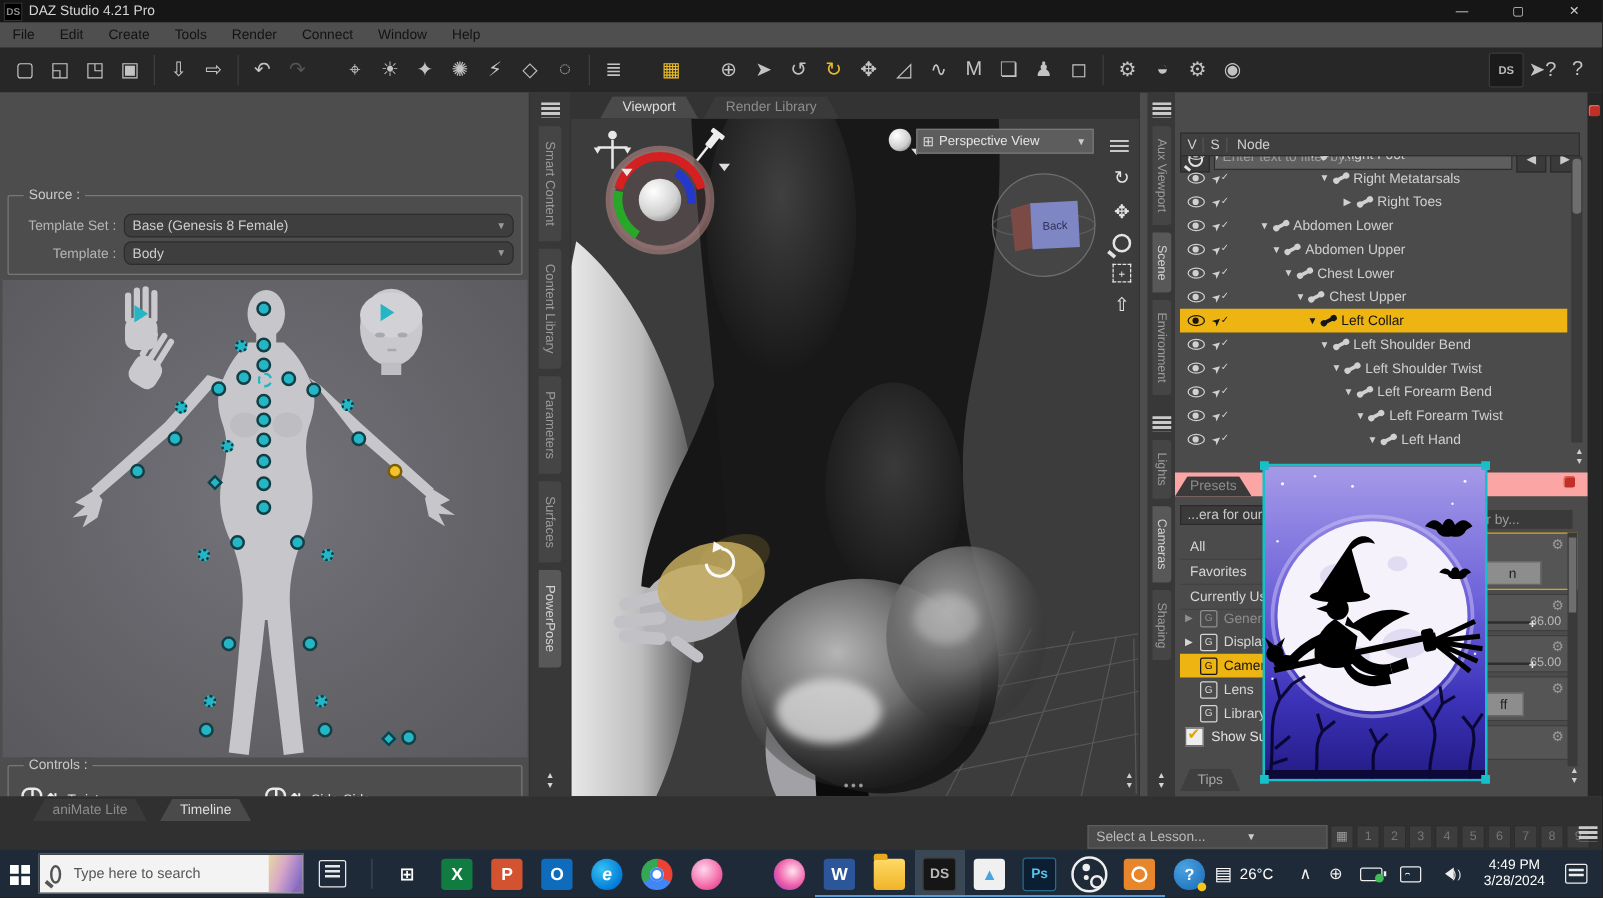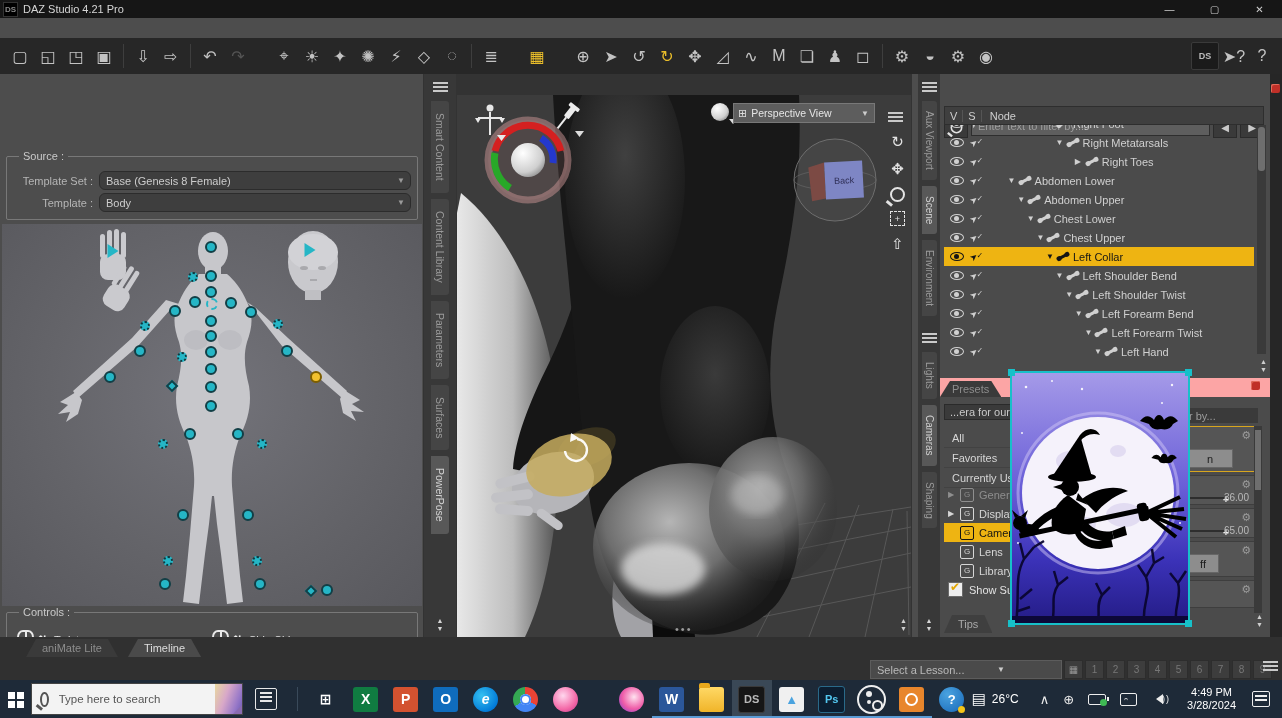--- a/index.html
+++ b/index.html
@@ -221,20 +221,31 @@
   <div id="titlebar" class="abs">
     <span class="appico">DS</span>
     <span class="ttl">DAZ Studio 4.21 Pro</span>
     <span id="wbtns">
       <span>—</span>
       <span>▢</span>
       <span>✕</span>
     </span>
   </div>
 
+  <div id="menubar" class="abs">
+
+  <span>File</span>
+      <span>Edit</span>
+      <span>Create</span>
+      <span>Tools</span>
+      <span>Render</span>
+      <span>Connect</span>
+      <span>Window</span>
+      <span>Help</span>
+    </div>
 
   <div id="toolbar" class="abs">
 
   <span class="tbtn">▢</span>
       <span class="tbtn">◱</span>
       <span class="tbtn">◳</span>
       <span class="tbtn">▣</span>
       <span class="tsep"></span>
       <span class="tbtn">⇩</span>
       <span class="tbtn">⇨</span>
@@ -415,20 +426,25 @@
     <span class="vtab">Smart Content</span>
         <span class="vtab">Content Library</span>
         <span class="vtab">Parameters</span>
         <span class="vtab">Surfaces</span>
         <span class="vtab active">PowerPose</span>
       </div>
     <span class="updown">▲<br>▼</span>
   </div>
 
   <div id="center" class="abs">
+    <div id="vptabs">
+
+    <span class="htab active">Viewport</span>
+        <span class="htab">Render Library</span>
+      </div>
     <div id="vp">
       <svg width="454" height="542" viewBox="0 0 454 542">
         <defs>
           <linearGradient id="thighG" x1="0" y1="0" x2="1" y2="0">
             <stop offset="0" stop-color="#e8e8e8"></stop>
               <stop offset=".55" stop-color="#bdbdbd"></stop>
               <stop offset="1" stop-color="#4f4f4f"></stop>
           </linearGradient>
           <radialGradient id="buttG" cx=".4" cy=".35" r=".75">
             <stop offset="0" stop-color="#b5b5b5"></stop>

